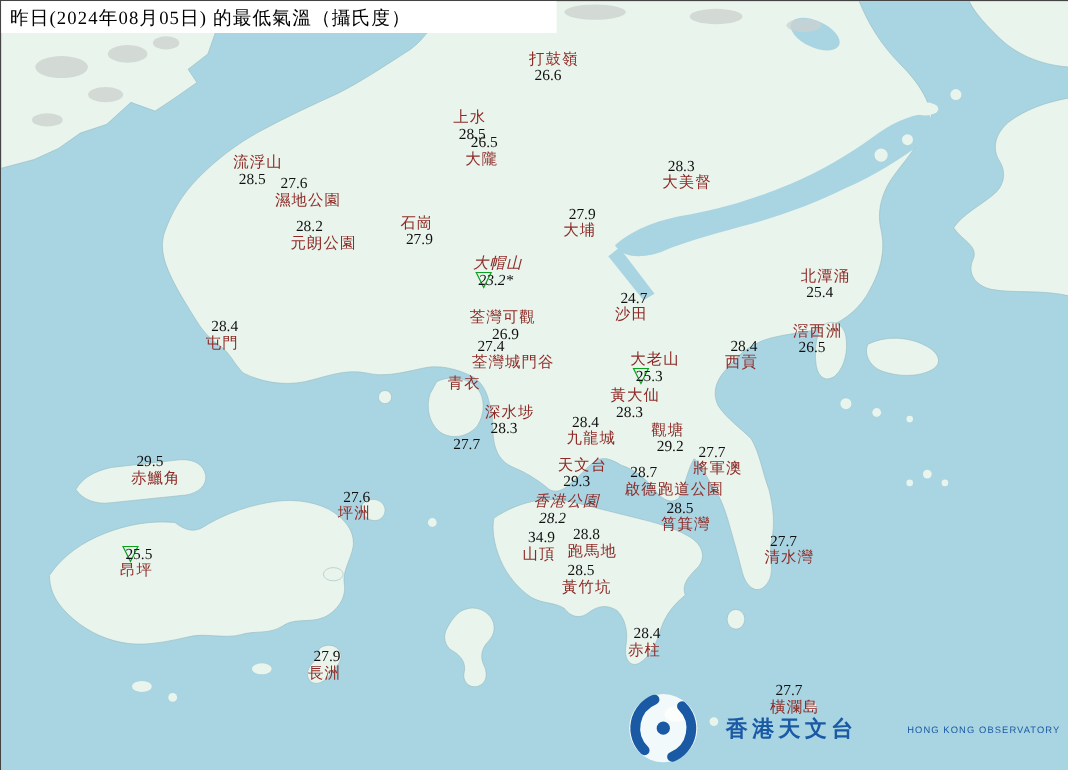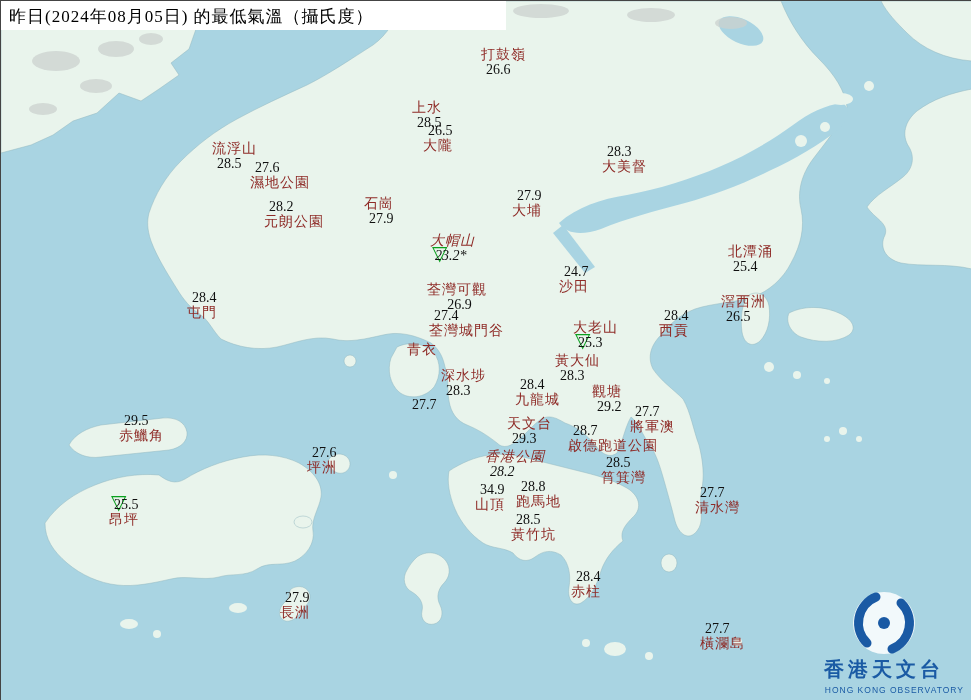--- a/index.html
+++ b/index.html
@@ -12,21 +12,21 @@
   #page{position:relative;width:971px;height:700px;overflow:hidden;border:1px solid #444;background:var(--sea);}
   #map-svg{position:absolute;left:0;top:0;}
   .title-bar{position:absolute;left:0;top:0;width:505px;height:29px;background:#ffffff;z-index:4;}
   .title-text{position:absolute;left:8px;top:4px;font-size:17px;letter-spacing:1px;color:var(--title);white-space:nowrap;font-family:"Liberation Serif",serif;}
   #station-layer{position:absolute;left:0;top:0;width:100%;height:100%;z-index:3;}
   .station{position:absolute;display:flex;flex-direction:column;align-items:flex-start;line-height:15px;z-index:3;}
   .station.temp-first .st-temp{order:-1;}
   .st-name{font-size:14px;color:var(--station-name);white-space:nowrap;letter-spacing:1px;font-family:"Liberation Serif",serif;}
   .st-temp{font-size:14px;color:var(--temperature);margin-left:5px;position:relative;white-space:nowrap;font-family:"Liberation Serif",serif;}
   .min-marker{position:absolute;left:-3px;top:-5px;color:var(--min-marker);font-size:20px;line-height:20px;z-index:-1;font-family:"DejaVu Sans",sans-serif;font-weight:bold;}
-  .logo{position:absolute;right:8px;bottom:6px;z-index:4;display:flex;flex-direction:column;align-items:center;}
+  .logo{position:absolute;right:8px;bottom:6px;z-index:4;display:flex;flex-direction:row;align-items:center;gap:24px;}
   .logo-zh{color:var(--logo);font-size:20px;font-weight:bold;letter-spacing:4px;white-space:nowrap;font-family:"Liberation Serif",serif;}
   .logo-en{color:var(--logo);font-size:8.5px;letter-spacing:1px;white-space:nowrap;font-family:"Liberation Sans",sans-serif;margin-top:2px;padding-left:21px;}
 </style>
 </head>
 <body>
 
 <div id="page">
 
   <svg id="map-svg" width="971" height="700" viewBox="0 0 971 700">
     <rect x="0" y="0" width="971" height="700" style="fill:var(--sea)"></rect>

